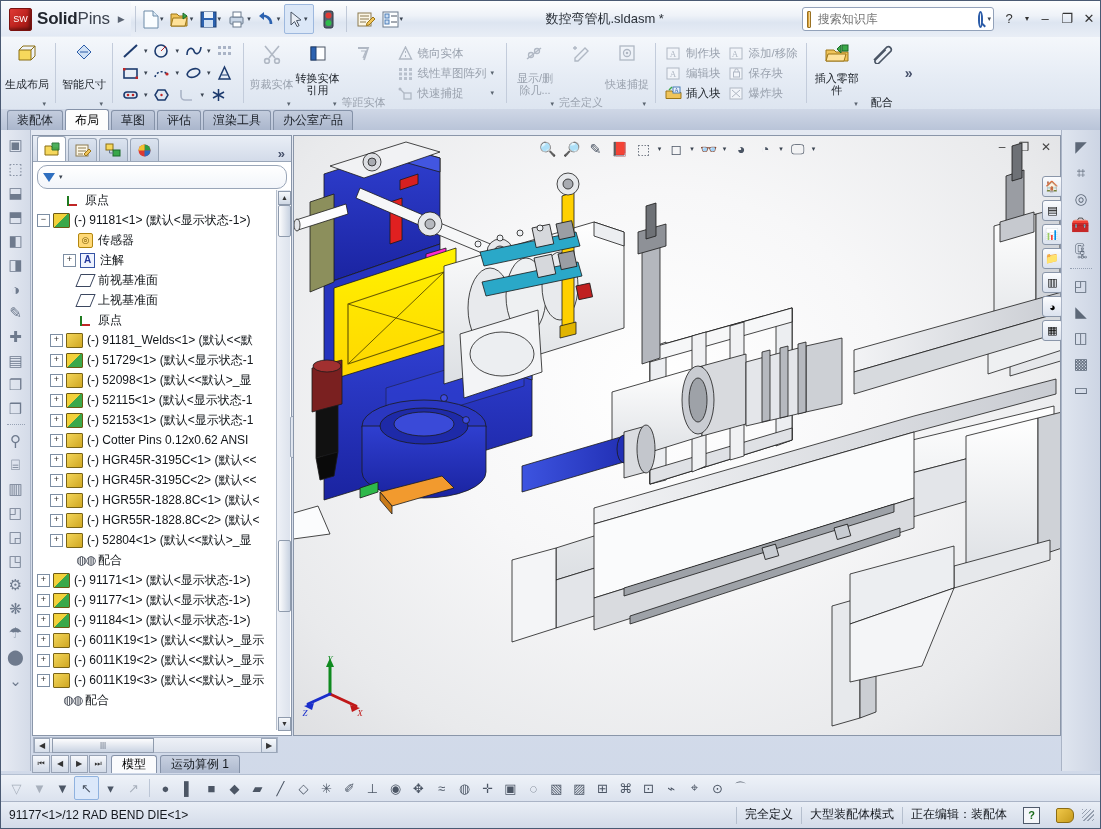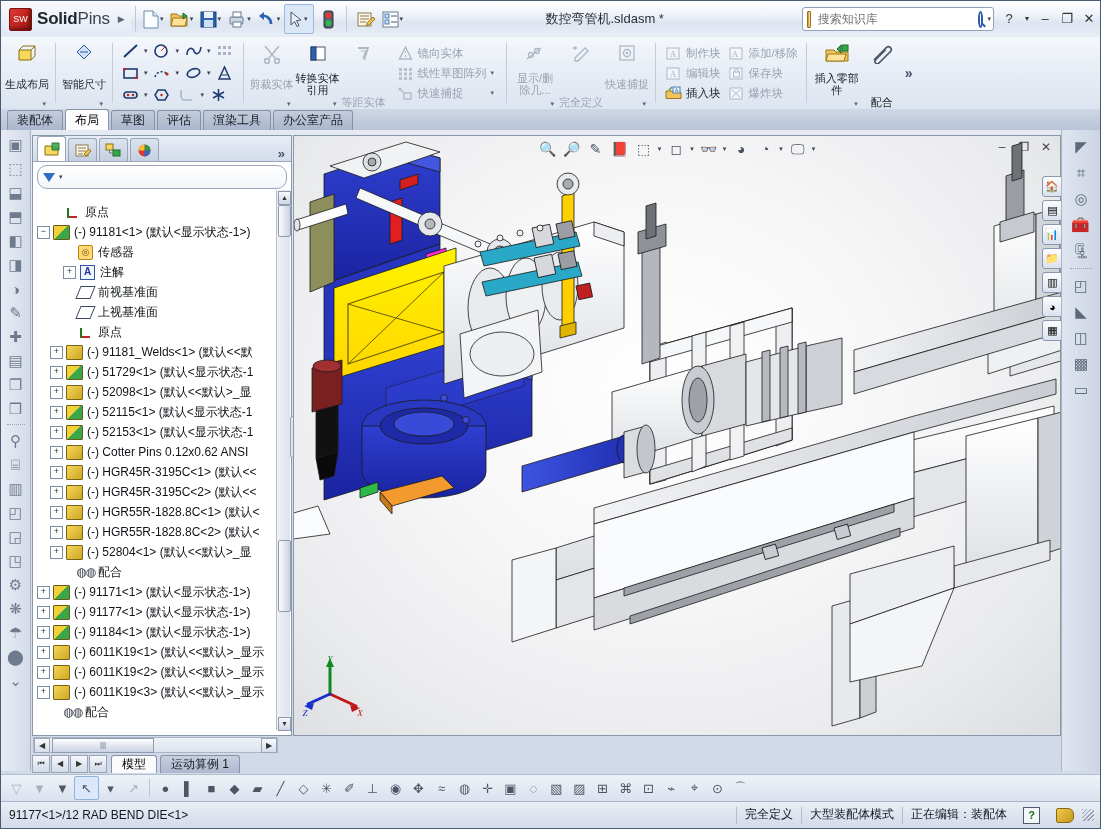--- a/index.html
+++ b/index.html
@@ -88,21 +88,21 @@
   .fmtab{width:27px;height:22px;margin-right:2px;border:1px solid #9aa6b8;border-bottom:none;
     border-radius:3px 3px 0 0;background:linear-gradient(180deg,#dbe3ef,#c4cfe0);
     display:flex;align-items:center;justify-content:center;cursor:default;}
   .fmtab.active{background:#fff;height:24px;}
   .fm-chev{margin-left:auto;margin-right:6px;font-size:13px;color:#46506a;font-weight:bold;}
   .fmfilter{height:22px;margin:3px 4px;border:1px solid #9aa6b8;border-radius:10px;
     background:linear-gradient(180deg,#fff,#f2f5fa);display:flex;align-items:center;padding-left:5px;}
   .funnel{width:0;height:0;border-left:6px solid transparent;border-right:6px solid transparent;
     border-top:9px solid #2f6fc0;}
   .fmtree{position:absolute;left:0;top:54px;width:245px;height:540px;overflow:hidden;
-    font-size:12px;padding-top:12px;box-sizing:border-box;}
+    font-size:12px;padding-top:0;box-sizing:border-box;}
   .tnode{display:flex;align-items:center;height:20px;white-space:nowrap;padding-left:4px;cursor:default;}
   .exp{width:11px;height:11px;border:1px solid #7d8ea3;background:#fff;font-size:9px;
     line-height:9px;text-align:center;color:#333;margin-right:3px;flex:none;}
   .expspace{width:14px;flex:none;}
   .ticon{width:17px;height:15px;margin-right:4px;flex:none;display:flex;align-items:center;justify-content:center;font-size:11px;}
   
   .ic-origin{position:relative;width:14px;height:13px;}
   .ic-origin:before{content:"";position:absolute;left:1px;bottom:1px;width:10px;height:2px;background:#c02626;}
   .ic-origin:after{content:"";position:absolute;left:1px;bottom:1px;width:2px;height:10px;background:#1f7a1f;}
   .ic-asm{width:15px;height:13px;background:

